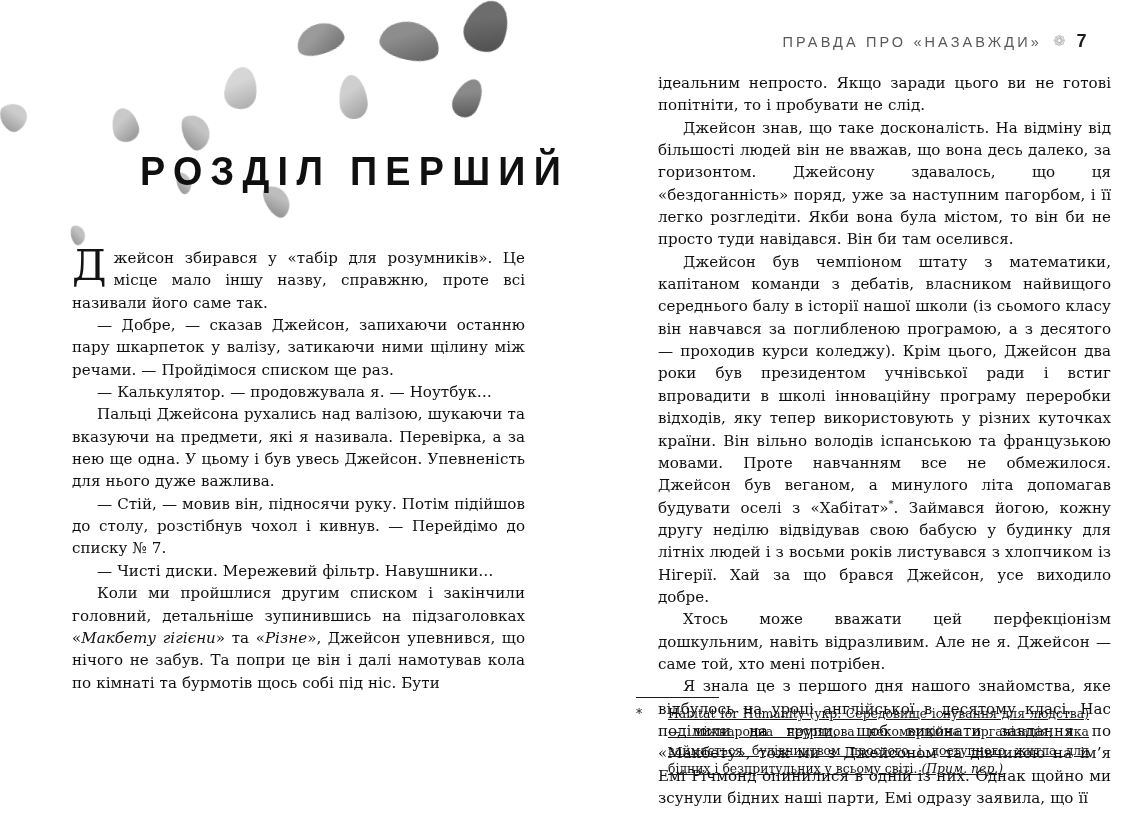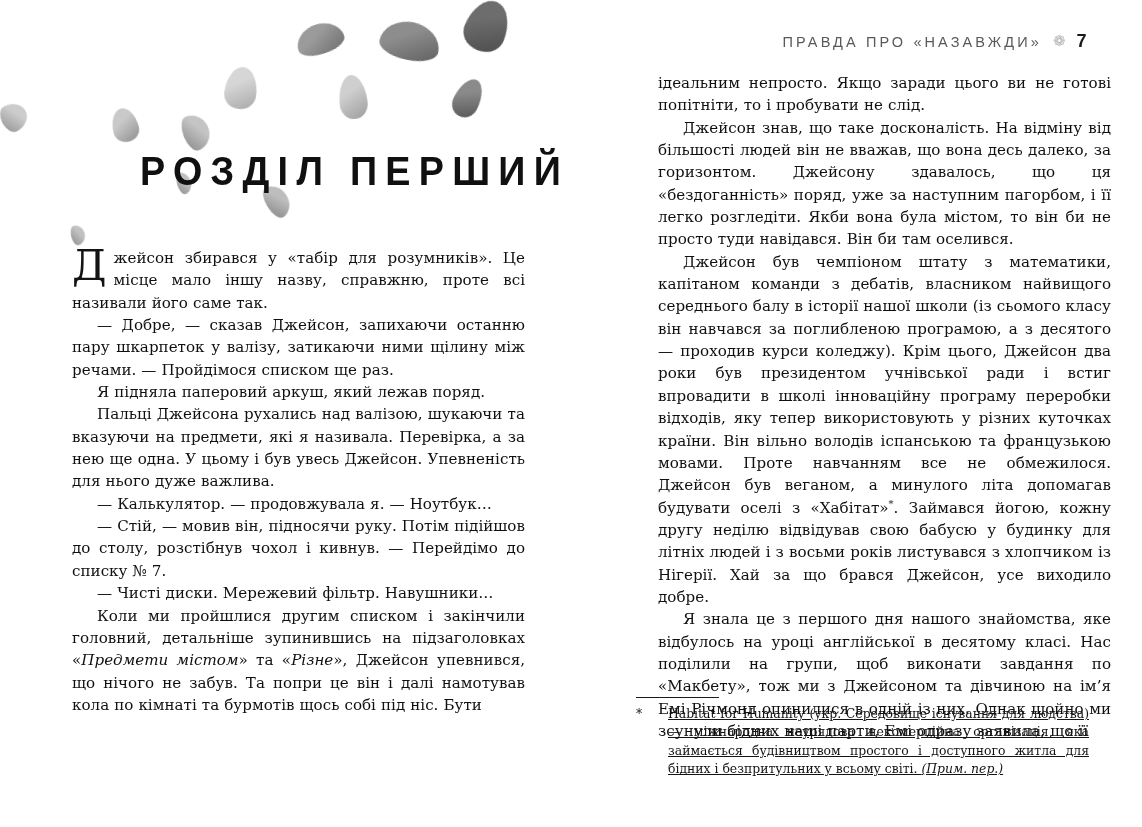--- a/index.html
+++ b/index.html
@@ -195,32 +195,32 @@
     <span class="rh-title">ПРАВДА ПРО «НАЗАВЖДИ»</span>
     <span class="rh-orn">❁</span>
     <span class="rh-page">7</span>
   </div>
 
   <div class="chapter-title">РОЗДІЛ ПЕРШИЙ</div>
 
   <div class="col col-left" id="col-left">
       <p class="dropcap-para"><span class="dropcap">Д</span>жейсон збирався у «табір для розумників». Це місце мало іншу назву, справжню, проте всі називали його саме так.</p>
       <p>— Добре, — сказав Джейсон, запихаючи останню пару шкарпеток у валізу, затикаючи ними щілину між речами. — Пройдімося списком ще раз.</p>
-      <p>Я підняла паперовий аркуш, який лежав поряд.</p>
+      <p>— Калькулятор. — продовжувала я. — Ноутбук…</p>
       <p>Пальці Джейсона рухались над валізою, шукаючи та вказуючи на предмети, які я називала. Перевірка, а за нею ще одна. У цьому і був увесь Джейсон. Упевненість для нього дуже важлива.</p>
-      <p>— Калькулятор. — продовжувала я. — Ноутбук…</p>
       <p>— Стій, — мовив він, підносячи руку. Потім підійшов до столу, розстібнув чохол і кивнув. — Перейдімо до списку № 7.</p>
       <p>— Чисті диски. Мережевий фільтр. Навушники…</p>
-      <p>Коли ми пройшлися другим списком і закінчили головний, детальніше зупинившись на підзаголовках «<i>Предмети містом</i>» та «<i>Різне</i>», Джейсон упевнився, що нічого не забув. Та попри це він і далі намотував кола по кімнаті та бурмотів щось собі під ніс. Бути</p>
+      <p>Коли ми пройшлися другим списком і закінчили головний, детальніше зупинившись на підзаголовках «<i>Макбету гігієни</i>» та «<i>Різне</i>», Джейсон упевнився, що нічого не забув. Та попри це він і далі намотував кола по кімнаті та бурмотів щось собі під ніс. Бути</p>
     </div>
 
   <div class="col col-right" id="col-right">
       <p class="no-indent">ідеальним непросто. Якщо заради цього ви не готові попітніти, то і пробувати не слід.</p>
       <p>Джейсон знав, що таке досконалість. На відміну від більшості людей він не вважав, що вона десь далеко, за горизонтом. Джейсону здавалось, що ця «бездоганність» поряд, уже за наступним пагорбом, і її легко розгледіти. Якби вона була містом, то він би не просто туди навідався. Він би там оселився.</p>
       <p>Джейсон був чемпіоном штату з математики, капітаном команди з дебатів, власником найвищого середнього балу в історії нашої школи (із сьомого класу він навчався за поглибленою програмою, а з десятого — проходив курси коледжу). Крім цього, Джейсон два роки був президентом учнівської ради і встиг впровадити в школі інноваційну програму переробки відходів, яку тепер використовують у різних куточках країни. Він вільно володів іспанською та французькою мовами. Проте навчанням все не обмежилося. Джейсон був веганом, а минулого літа допомагав будувати оселі з «Хабітат»<sup class="fn-mark">*</sup>. Займався йогою, кожну другу неділю відвідував свою бабусю у будинку для літніх людей і з восьми років листувався з хлопчиком із Нігерії. Хай за що брався Джейсон, усе виходило добре.</p>
+      <p>Хтось може вважати цей перфекціонізм дошкульним, навіть відразливим. Але не я. Джейсон — саме той, хто мені потрібен.</p>
       <p>Я знала це з першого дня нашого знайомства, яке відбулось на уроці англійської в десятому класі. Нас поділили на групи, щоб виконати завдання по «Макбету», тож ми з Джейсоном та дівчиною на ім’я Емі Річмонд опинилися в одній із них. Однак щойно ми зсунули бідних наші парти, Емі одразу заявила, що її</p>
     </div>
 
   <div class="footnote">
     <div class="footnote-rule"></div>
     <div class="footnote-body">
       <div class="footnote-star">*</div>
       <div class="footnote-text" id="footnote-text">Habitat for Humanity (укр. Середовище існування для людства) — міжнародна неурядова некомерційна організація, яка займається будівництвом простого і доступного житла для бідних і безпритульних у всьому світі. <i>(Прим. пер.)</i></div>
     </div>
   </div>

